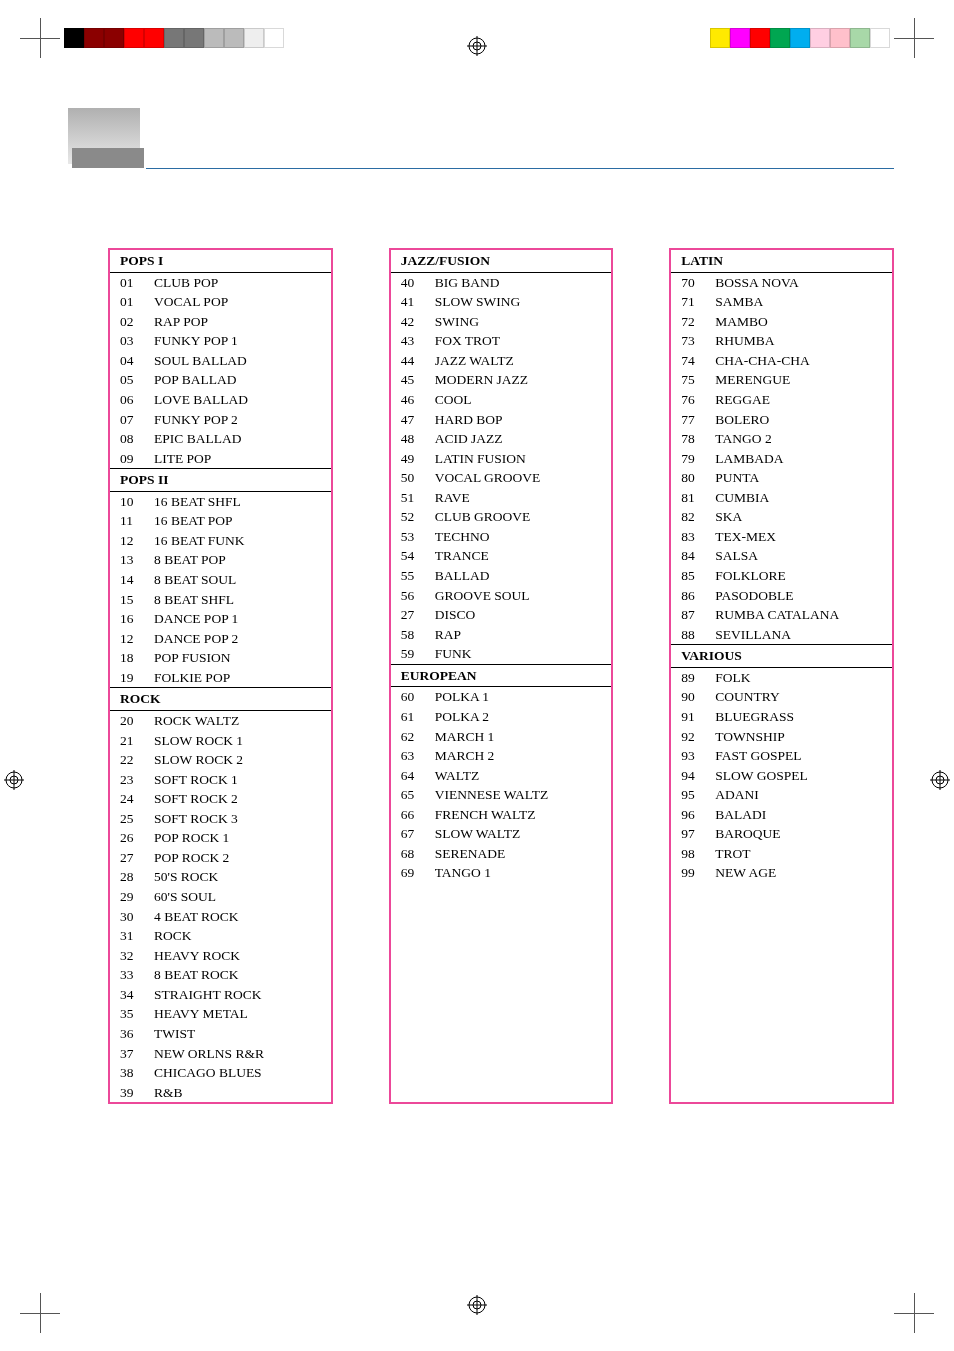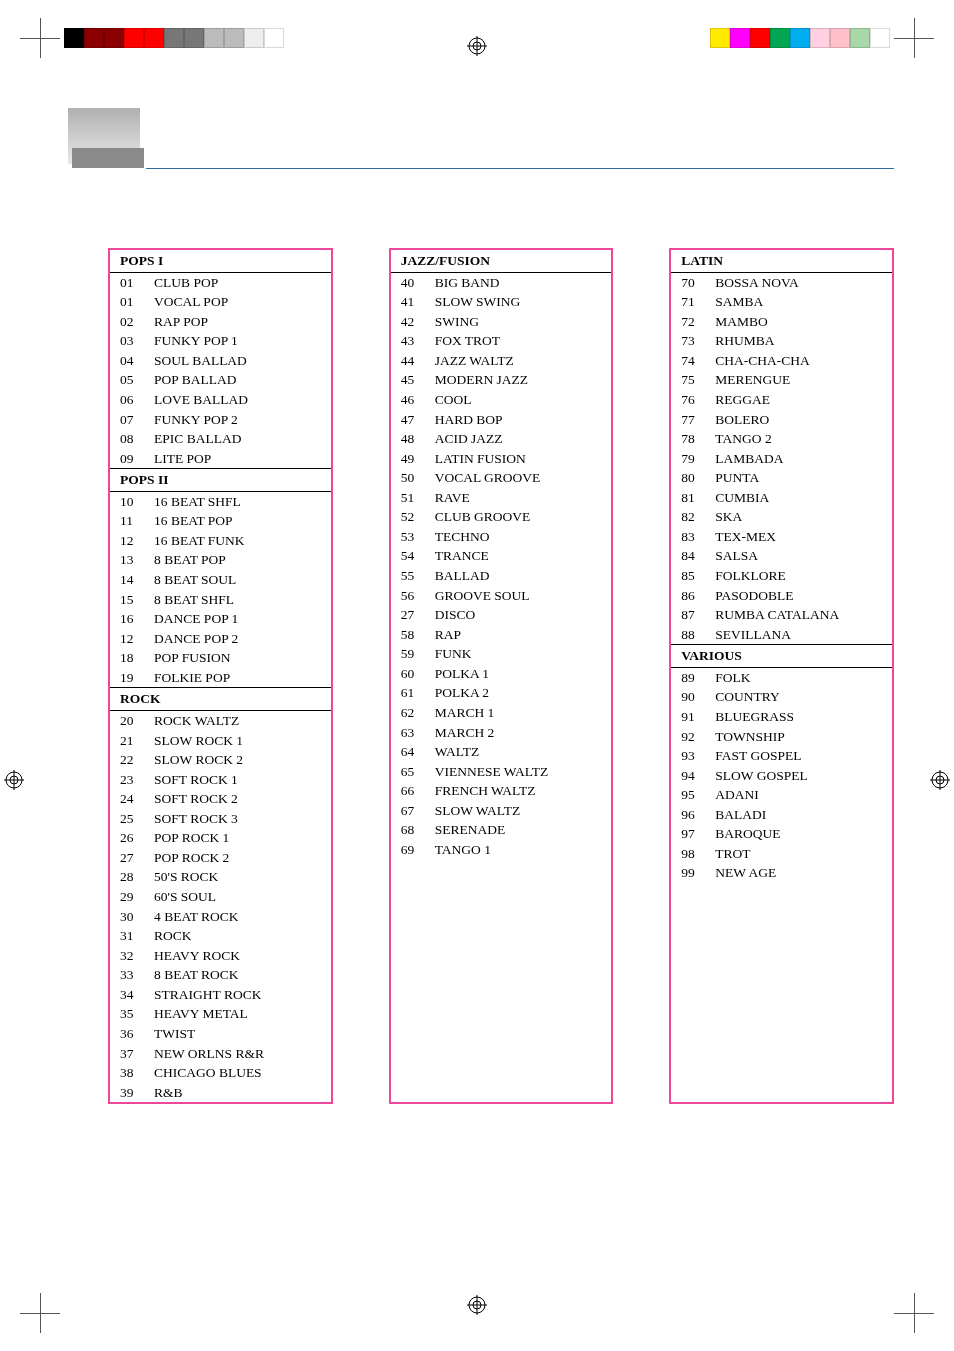--- a/index.html
+++ b/index.html
@@ -360,20 +360,21 @@
         <span class="name">DISCO</span>
       </div>
       <div class="row">
         <span class="num">58</span>
         <span class="name">RAP</span>
       </div>
       <div class="row">
         <span class="num">59</span>
         <span class="name">FUNK</span>
       </div>
+      <div class="section-head">EUROPEAN</div>
       <div class="row">
         <span class="num">60</span>
         <span class="name">POLKA 1</span>
       </div>
       <div class="row">
         <span class="num">61</span>
         <span class="name">POLKA 2</span>
       </div>
       <div class="row">
         <span class="num">62</span>

